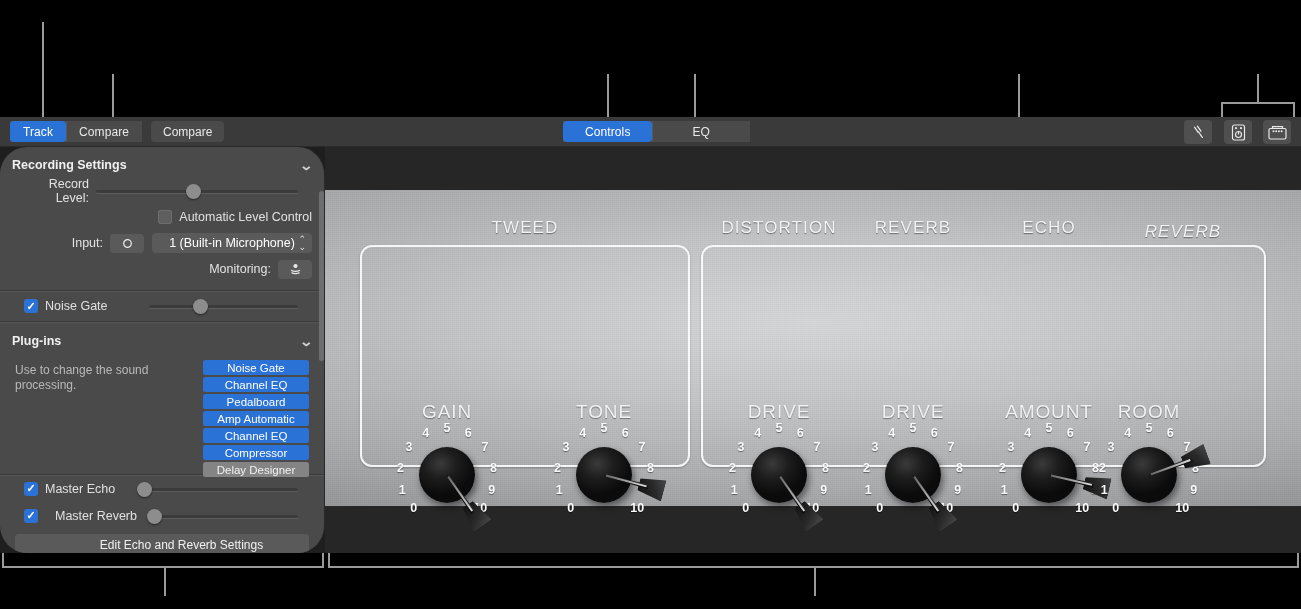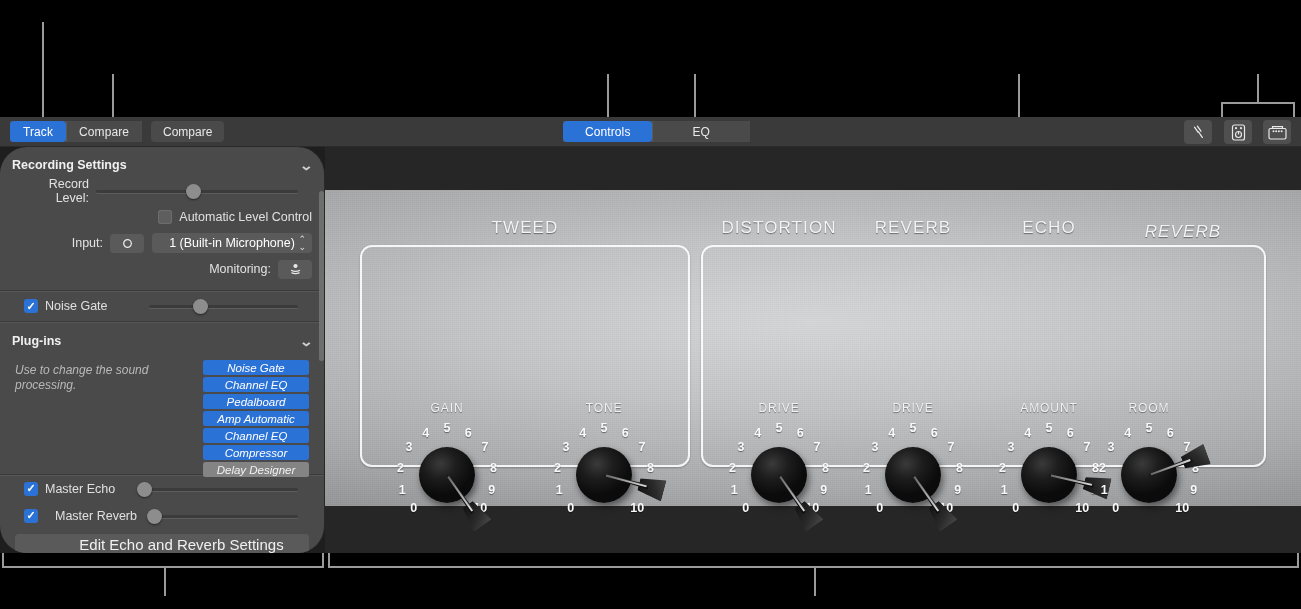--- a/index.html
+++ b/index.html
@@ -103,21 +103,21 @@
   .plug-list { position: absolute; right: 15px; display: flex; flex-direction: column; gap: 2px; width: 106px; }
   .plug {
     height: 15px; border-radius: 2.5px; display: flex; align-items: center; justify-content: center;
     font-size: 11.5px; color: #fff; background: #2b72d7;
   }
   .plug.grey { background: #848484; color: #f2f2f2; }
 
   .wide-btn {
     position: absolute; left: 15px; right: 15px; height: 21px; border-radius: 4px;
     background: #5a5a5a; display: flex; align-items: center; justify-content: center;
-    font-size: 15px; color: #f0f0f0; padding-left: 39px;
+    font-size: 12px; color: #f0f0f0; padding-left: 39px;
   }
 
   
   #amp { position: absolute; left: 325px; top: 30px; width: 976px; height: 406px; background: #262626; }
   #ampface {
     position: absolute; left: 0; top: 43px; width: 976px; height: 316px;
     background:
       radial-gradient(130% 95% at 50% 42%, #d5d6d8 0%, #c3c4c6 28%, #a9aaac 55%, #8d8e90 78%, #7b7c7e 100%);
   }
   #ampface::after {
@@ -161,21 +161,21 @@
     background: linear-gradient(90deg, #2f2f2f 0%, #141414 55%, #050505 100%);
     clip-path: polygon(14% 0%, 86% 0%, 62% 100%, 38% 100%);
   }
   .knob-point .flag .hl {
     position: absolute; left: 50%; top: 18px; width: 2px; height: 42px;
     transform: translateX(-50%);
     background: linear-gradient(180deg, rgba(255,255,255,.85), rgba(255,255,255,.35));
   }
   .knob-label {
     position: absolute; left: 50%; transform: translateX(-50%);
-    color: #f2f2f2; font-size: 12px; letter-spacing: .9px; white-space: nowrap;
+    color: #f2f2f2; font-size: 19px; letter-spacing: .9px; white-space: nowrap;
     text-shadow: 0 1px 1px rgba(0,0,0,.4);
   }
   .tick {
     position: absolute; color: #fafafa; font-size: 12.5px; font-weight: bold;
     text-shadow: 0 1px 1px rgba(0,0,0,.45);
     transform: translate(-50%,-50%); white-space: nowrap;
   }
 </style>
 </head>
 <body>
@@ -304,21 +304,21 @@
         </div>
       </div>
 
       <div class="hr"></div>
 
       <div class="sec-head" style="margin-top:6px;">
         <span>Plug-ins</span>
         <span class="chev">⌄</span>
       </div>
 
-      <div style="position:relative; height:120px;font-style:italic;">
+      <div style="position:relative; height:120px;">
         <div class="plug-desc" style="position:absolute; left:15px; top:9px; width:150px;">Use to change the sound processing.</div>
         <div class="plug-list" id="plugList" style="top:6px;">
             <div class="plug">Noise Gate</div>
             <div class="plug">Channel EQ</div>
             <div class="plug">Pedalboard</div>
             <div class="plug">Amp Automatic</div>
             <div class="plug">Channel EQ</div>
             <div class="plug">Compressor</div>
             <div class="plug grey">Delay Designer</div>
           </div>

